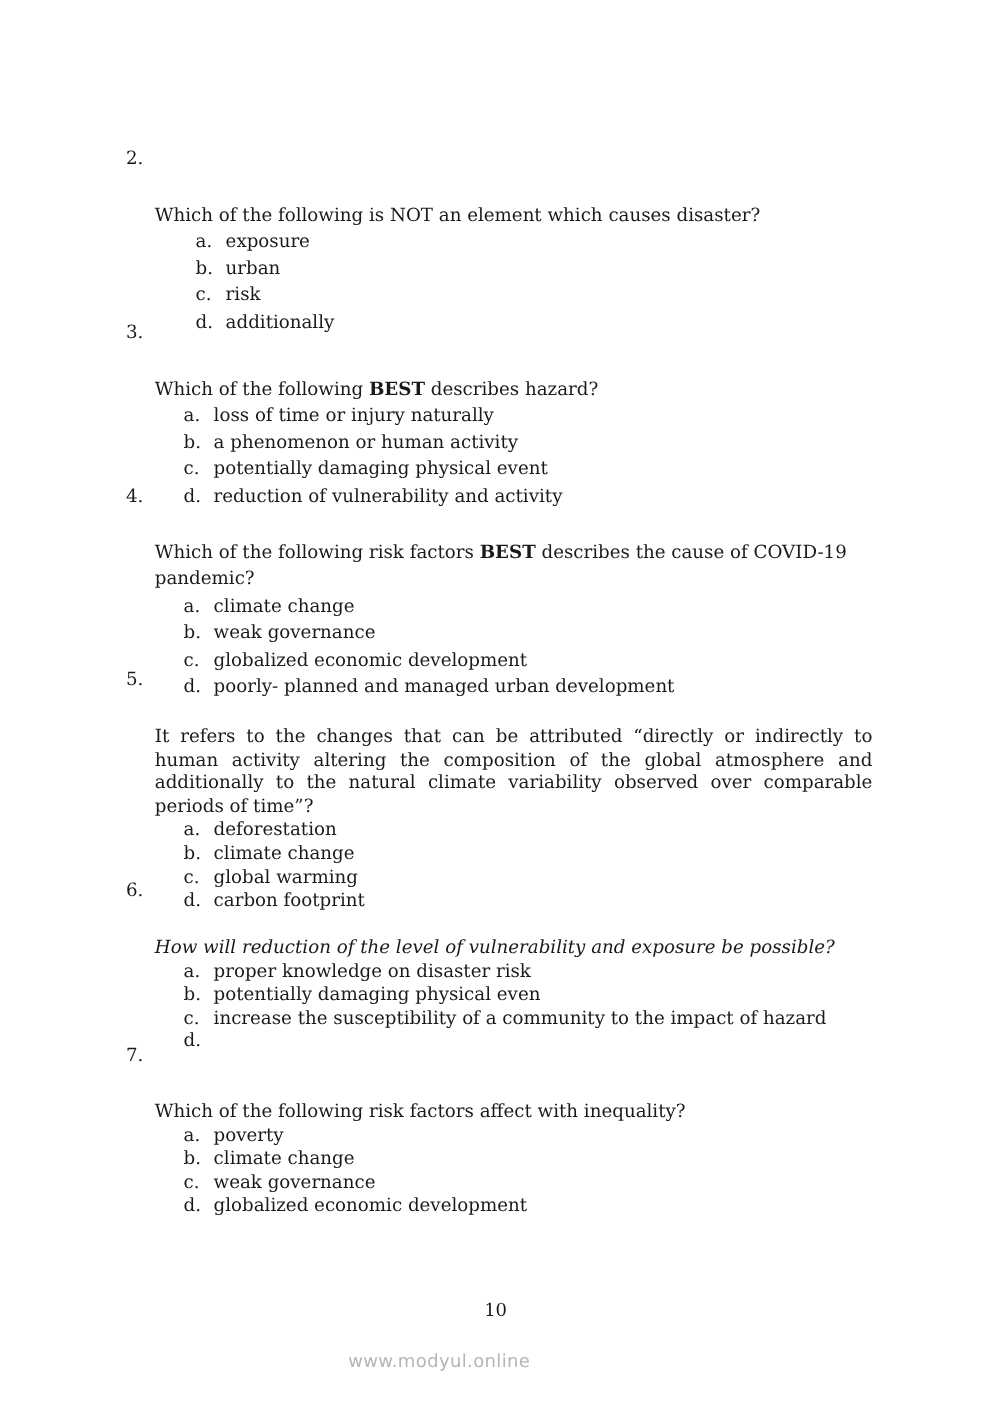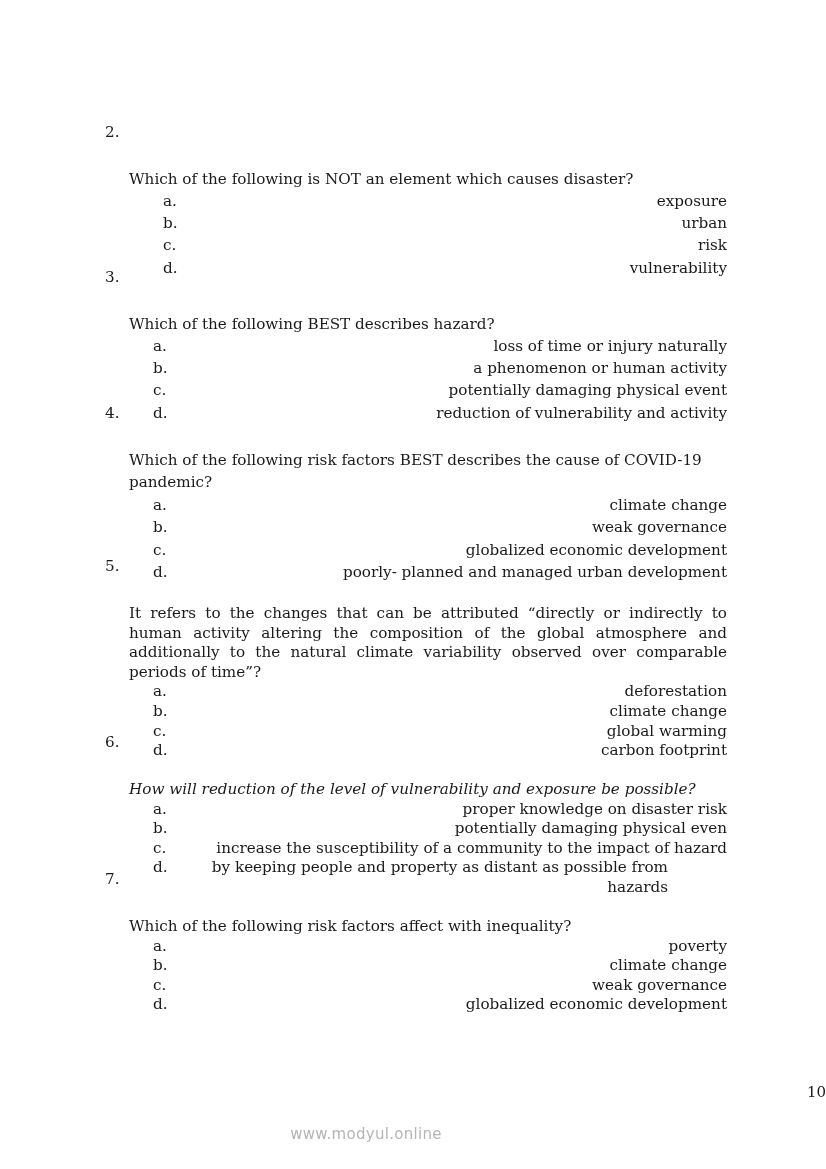--- a/index.html
+++ b/index.html
@@ -13,25 +13,25 @@
     font-size: 15.2px; line-height: 19.6px;
   }
   .q .stem { display: flex; }
   .q .num { width: 24px; flex: none; }
   .q .stem-text { flex: 1; margin-top: 47px; }
   .q .stem-text.justify { text-align: justify; }
   .opts { margin-left: 58px; }
   .opts.narrow { margin-left: 48px; }
   .opt { display: flex; line-height: 22.4px; }
   .opt .letter { width: 25px; flex: none; }
-  .opt .otext { flex: 1; text-align: right; }
+  .opt .otext { flex: 1; }
   .q5 .opt, .q6 .opt, .q7 .opt { line-height: 19.6px; }
-  b { font-weight: normal; }
+  b { font-weight: bold; }
   .page-num {
-    position: absolute; left: 0; width: 826px; top: 1083px; text-align: right;
+    position: absolute; left: 0; width: 826px; top: 1083px; text-align: center;
     font-size: 15px;
   }
   .watermark {
     position: absolute; left: 0; width: 732px; top: 1125px; text-align: center;
     font-family: "DejaVu Sans", "Liberation Sans", sans-serif;
     font-size: 15px; color: #b5b5b5; letter-spacing: 0.3px;
   }
 </style>
 </head>
 <body>
@@ -49,21 +49,21 @@
     <div class="opt">
         <span class="letter">b.</span>
         <span class="otext">urban</span>
       </div>
     <div class="opt">
         <span class="letter">c.</span>
         <span class="otext">risk</span>
       </div>
     <div class="opt">
         <span class="letter">d.</span>
-        <span class="otext">vulnerability</span>
+        <span class="otext">additionally</span>
       </div>
   </div>
 </div>
 
 <div class="q q3" style="top:268px;">
   <div class="stem">
     <span class="num">3.</span>
     <span class="stem-text"><span>Which of the following </span><b>BEST</b><span> describes hazard?</span></span>
   </div>
   <div class="opts narrow">
@@ -149,21 +149,20 @@
     <div class="opt">
         <span class="letter">b.</span>
         <span class="otext">potentially damaging physical even</span>
       </div>
     <div class="opt">
         <span class="letter">c.</span>
         <span class="otext" style="white-space:nowrap;">increase the susceptibility of a community to the impact of hazard</span>
       </div>
     <div class="opt">
         <span class="letter">d.</span>
-        <span class="otext" style="max-width:490px;">by keeping people and property as distant as possible from hazards</span>
       </div>
   </div>
 </div>
 
 <div class="q q7" style="top:870px;">
   <div class="stem">
     <span class="num">7.</span>
     <span class="stem-text"><span>Which of the following risk factors affect with inequality?</span></span>
   </div>
   <div class="opts narrow">

